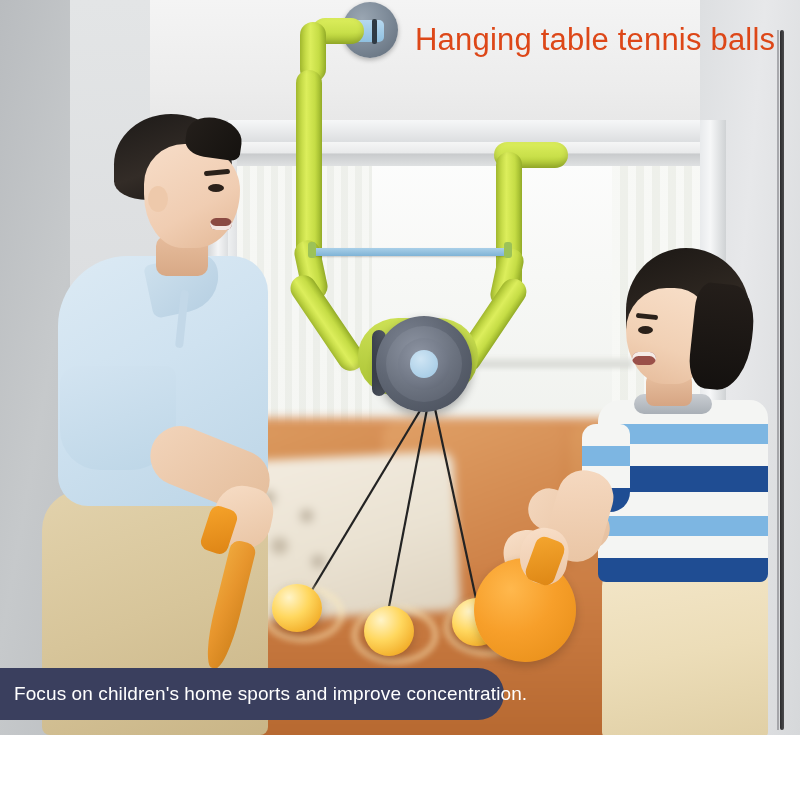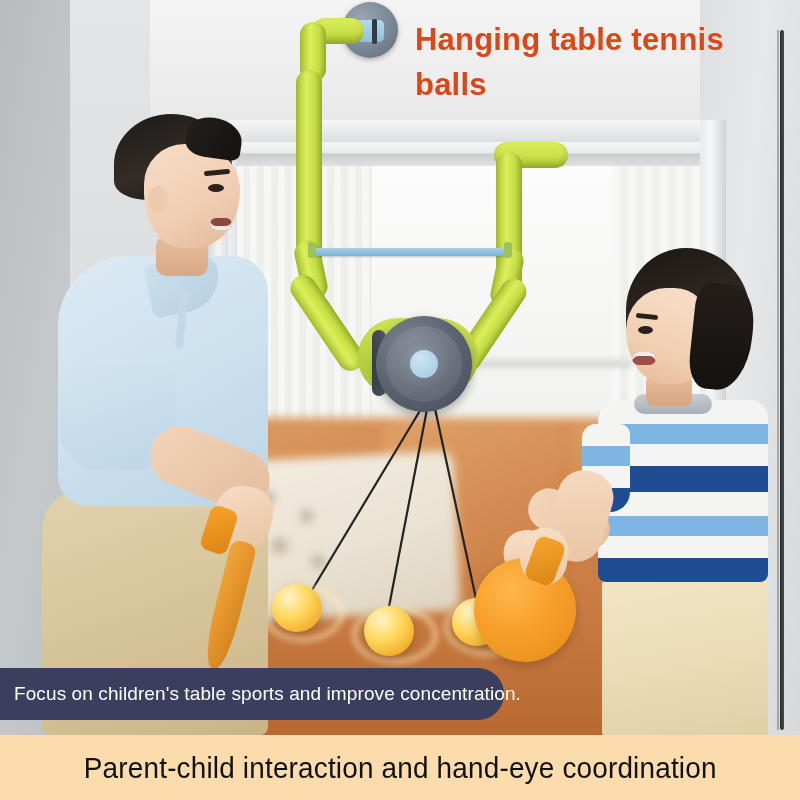--- a/index.html
+++ b/index.html
@@ -254,21 +254,21 @@
     background:linear-gradient(150deg,#f5a62f,#dd8614);transform:rotate(20deg);}
   .paddle-r-hand{position:absolute;left:520px;top:528px;width:48px;height:56px;
     background:linear-gradient(160deg,#f9e0ca,#ebc6a6);
     border-radius:46% 44% 40% 50%;transform:rotate(10deg);}
   .paddle-r-arm{position:absolute;left:552px;top:470px;width:56px;height:92px;
     background:linear-gradient(160deg,#f6dac2,#e9c4a3);
     border-radius:26px;transform:rotate(16deg);}
 
   
   .headline{position:absolute;left:415px;top:18px;width:370px;
-    color:#dd4718;font-size:31px;line-height:1.45;font-weight:700;
+    color:#dd4718;font-size:31px;line-height:1.45;font-weight:400;
     letter-spacing:.2px;text-align:left;}
   .headline .l2{display:block;padding-left:14px;}
 
   .caption-bar{position:absolute;left:0px;top:668px;width:504px;height:52px;
     background:#3a3f5e;border-radius:0 30px 30px 0;
     display:flex;align-items:center;}
   .caption-text{color:#ffffff;font-size:19px;padding-left:14px;letter-spacing:.1px;
     white-space:nowrap;}
 
   .banner{position:absolute;left:0;top:735px;width:800px;height:65px;
@@ -415,22 +415,19 @@
     <div class="paddle-r-grip"></div>
 
     <div class="door-edge-hair"></div>
     <div class="door-edge"></div>
 
     <div class="headline">
       <span>Hanging table tennis balls</span>
     </div>
 
     <div class="caption-bar">
-      <span class="caption-text">Focus on children's table sports and improve concentration.</span>
+      <span class="caption-text">Focus on children's home sports and improve concentration.</span>
     </div>
 
   </div>
 
-  <div class="banner">
-    <span class="banner-text">Parent-child interaction and hand-eye coordination</span>
-  </div>
 
 </div>
 
 </body></html>

